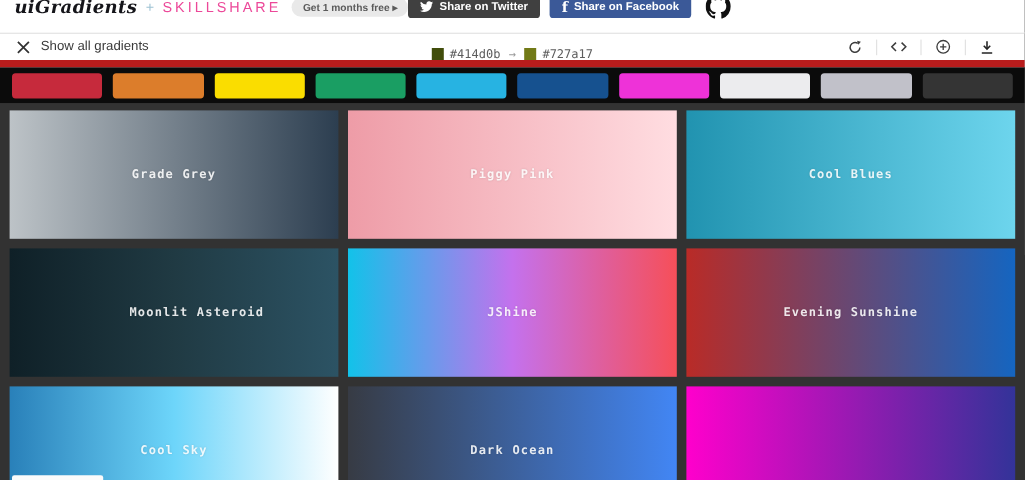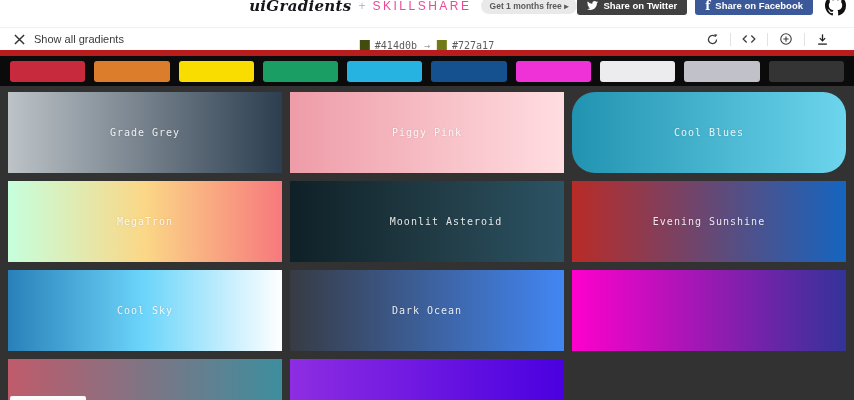--- a/index.html
+++ b/index.html
@@ -1,21 +1,21 @@
 <!DOCTYPE html>
 <html><head>
 <meta charset="utf-8">
 <style>
   * { margin:0; padding:0; box-sizing:border-box; }
   body { font-family: "Liberation Sans", sans-serif; background:#fff; }
   .page { position:relative; width:854px; height:400px; overflow:hidden; background:#323232; }
 
   
   .header { height:28px; background:#fff; display:flex; align-items:center;
-            justify-content:flex-end; padding:0 8px 16px 12px; border-bottom:1px solid #f1f1f1; }
+            justify-content:flex-start; padding:0 8px 16px 12px; border-bottom:1px solid #f1f1f1; }
   .header-left { display:flex; align-items:center; }
   .logo { font-family:"DejaVu Serif", serif; font-style:italic; font-weight:bold;
           font-size:15px; color:#15151a; letter-spacing:.3px; cursor:pointer; }
   .plus { color:#9fc3d4; font-size:12px; margin:0 7px; }
   .partner { color:#ec4899; font-size:12px; letter-spacing:2.5px; cursor:pointer; }
   .promo { background:#e9e9e9; color:#5b5b5b; font-size:8.5px; font-weight:bold;
            padding:3px 9px; border-radius:9px; margin-left:9px; cursor:pointer; white-space:nowrap; }
   .header-right { display:flex; align-items:center; gap:8px; }
   .btn { display:inline-flex; align-items:center; gap:5px; height:19px; padding:0 10px;
          border:none; border-radius:3px; color:#fff; font-size:9.5px; font-weight:bold;
@@ -38,21 +38,21 @@
   .icon-btn { padding:0 11px; display:flex; align-items:center; cursor:pointer; }
   .sep { width:1px; height:13px; background:#e2e2e2; }
 
   
   .strip { height:30px; background:#0b0b0b; display:flex; align-items:center; gap:9px; padding:0 10px; }
   .strip-swatch { flex:1 1 0; height:21px; border-radius:3px; cursor:pointer; }
 
   
   .grid { height:314px; background:#323232; padding:6px 8px; display:flex; flex-wrap:wrap;
           gap:8px; align-content:flex-start; overflow:hidden; }
-  .card { width:274px; height:81px; display:flex; align-items:center; justify-content:center; cursor:pointer; }
+  .card { width:274px; height:107px; display:flex; align-items:center; justify-content:center; cursor:pointer;font-weight:bold; }
   .card-label { color:rgba(255,255,255,.88); font-family:"DejaVu Sans Mono", monospace;
                 font-size:10px; letter-spacing:1px; text-shadow:0 0 2px rgba(0,0,0,.15); }
 
   .partial-popup { position:absolute; left:10px; bottom:0; width:76px; height:4px;
                    background:#fbfbfb; border-radius:2px 2px 0 0; z-index:5; }
 </style>
 </head>
 <body>
 
 <div class="page">
@@ -141,28 +141,28 @@
       <div class="strip-swatch" style="background: rgb(52, 52, 52);"></div>
     </div>
 
   <div class="grid">
       <div class="card" style="background: linear-gradient(to right, rgb(189, 195, 199), rgb(44, 62, 80));">
         <span class="card-label">Grade Grey</span>
       </div>
       <div class="card" style="background: linear-gradient(to right, rgb(238, 156, 167), rgb(255, 221, 225));">
         <span class="card-label">Piggy Pink</span>
       </div>
-      <div class="card" style="background: linear-gradient(to right, rgb(33, 147, 176), rgb(109, 213, 237)); border-radius: 23px;">
+      <div class="card" style="background: linear-gradient(to right, rgb(33, 147, 176), rgb(109, 213, 237));">
         <span class="card-label">Cool Blues</span>
-      </div>
-      <div class="card" style="background: linear-gradient(to right, rgb(198, 255, 221), rgb(251, 215, 134), rgb(247, 121, 125));">
-        <span class="card-label">MegaTron</span>
       </div>
       <div class="card" style="background: linear-gradient(to right, rgb(15, 32, 39), rgb(32, 58, 67), rgb(44, 83, 100)); padding-left: 38px;">
         <span class="card-label">Moonlit Asteroid</span>
+      </div>
+      <div class="card" style="background: linear-gradient(to right, rgb(18, 194, 233), rgb(196, 113, 237), rgb(246, 79, 89));">
+        <span class="card-label">JShine</span>
       </div>
       <div class="card" style="background: linear-gradient(to right, rgb(185, 43, 39), rgb(21, 101, 192));">
         <span class="card-label">Evening Sunshine</span>
       </div>
       <div class="card" style="background: linear-gradient(to right, rgb(41, 128, 185), rgb(109, 213, 250), rgb(255, 255, 255));">
         <span class="card-label">Cool Sky</span>
       </div>
       <div class="card" style="background: linear-gradient(to right, rgb(55, 59, 68), rgb(66, 134, 244));">
         <span class="card-label">Dark Ocean</span>
       </div>

